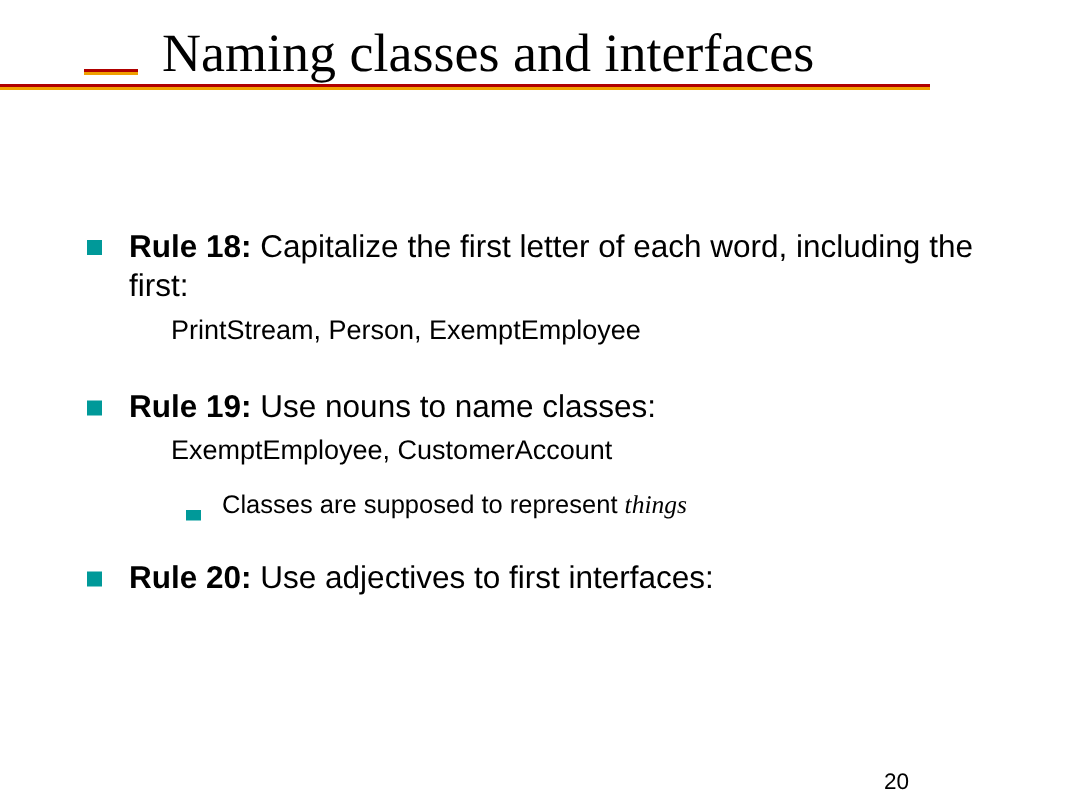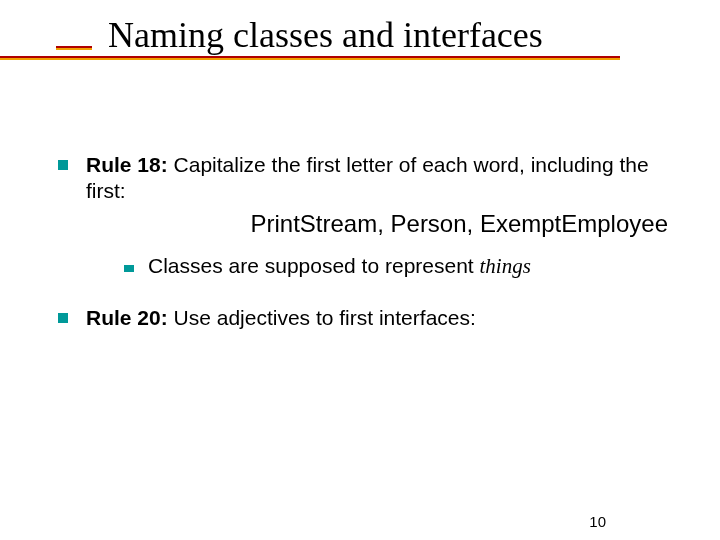--- a/index.html
+++ b/index.html
@@ -102,33 +102,32 @@
     height: 7px;
     margin-top: 6px;
     margin-right: 14px;
   }
   .item-text {
     flex: 1;
   }
   .rule-label { font-weight: bold; }
   .examples {
     font-family: Verdana, Geneva, sans-serif;
-    font-size: 24px;
+    font-size: 18px;
     margin-top: 4px;
     margin-left: 28px;
     display: block;
-    text-align: right;
   }
   .sub {
     margin-left: 66px;
     margin-top: -14px;
     margin-bottom: 26px;
     display: flex;
-    align-items: center;
-    font-size: 21px;
+    align-items: flex-end;
+    font-size: 17px;
   }
   .sub .sub-text { flex: 1; }
   .ital { font-style: italic; font-family: "Times New Roman", Times, serif; }
   .pagenum {
     position: absolute;
     right: 14px;
     bottom: 10px;
     font-size: 15px;
     color: #000;
   }
@@ -152,30 +151,37 @@
   <div class="body">
 
     <div class="item">
       <div class="bullet"></div>
       <div class="item-text">
         <span class="rule-label">Rule 18:</span><span> Capitalize the first letter of each word, including the first:</span>
         <span class="examples">PrintStream, Person, ExemptEmployee</span>
       </div>
     </div>
 
+    <div class="item">
+      <div class="bullet"></div>
+      <div class="item-text">
+        <span class="rule-label">Rule 19:</span><span> Use nouns to name classes:</span>
+        <span class="examples">ExemptEmployee, CustomerAccount</span>
+      </div>
+    </div>
     <div class="sub">
       <div class="bullet small"></div>
       <div class="sub-text">
         <span>Classes are supposed to represent </span><span class="ital">things</span>
       </div>
     </div>
 
     <div class="item">
       <div class="bullet"></div>
       <div class="item-text">
         <span class="rule-label">Rule 20:</span><span> Use adjectives to first interfaces:</span>
       </div>
     </div>
 
   </div>
 
-  <div class="pagenum">10</div>
+  <div class="pagenum">20</div>
 </div>
 
 </body></html>

